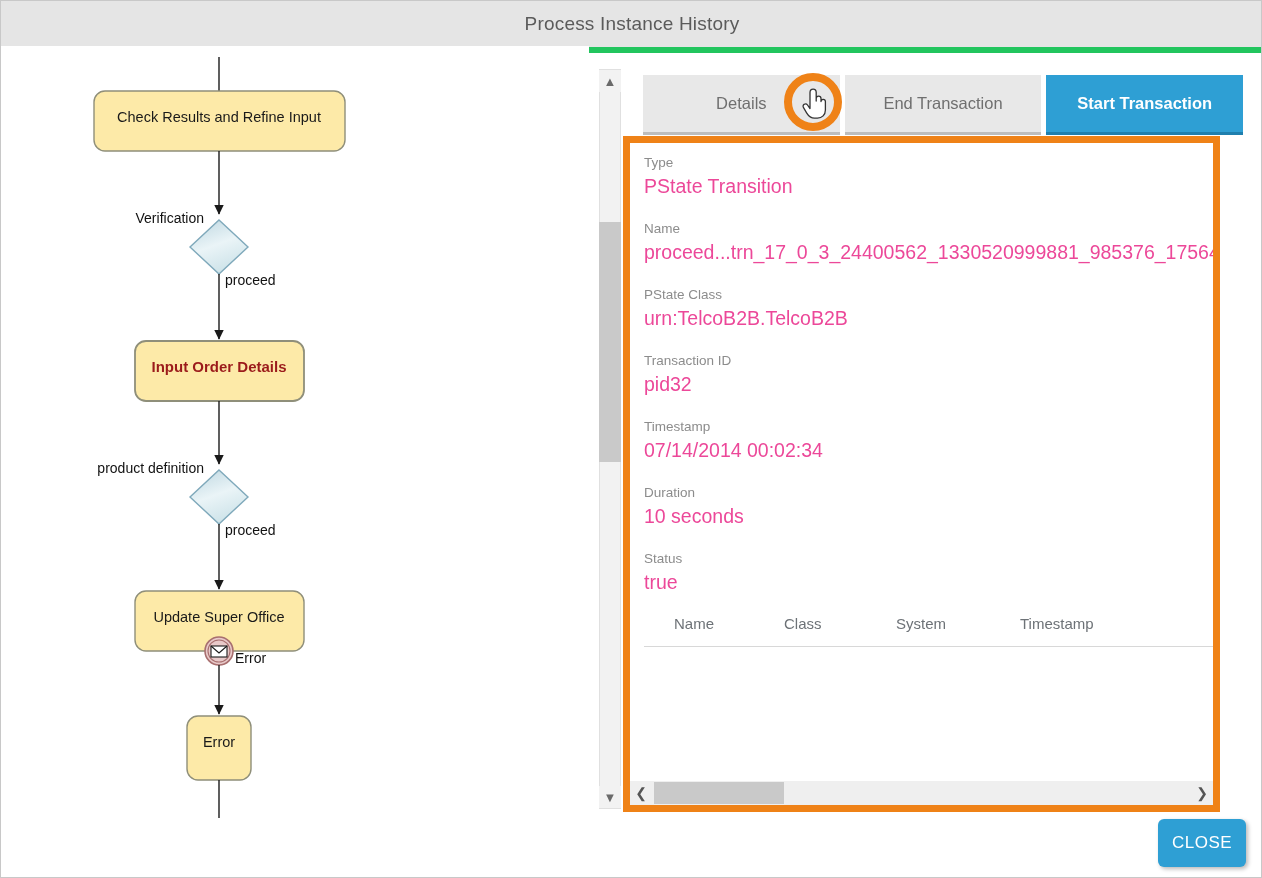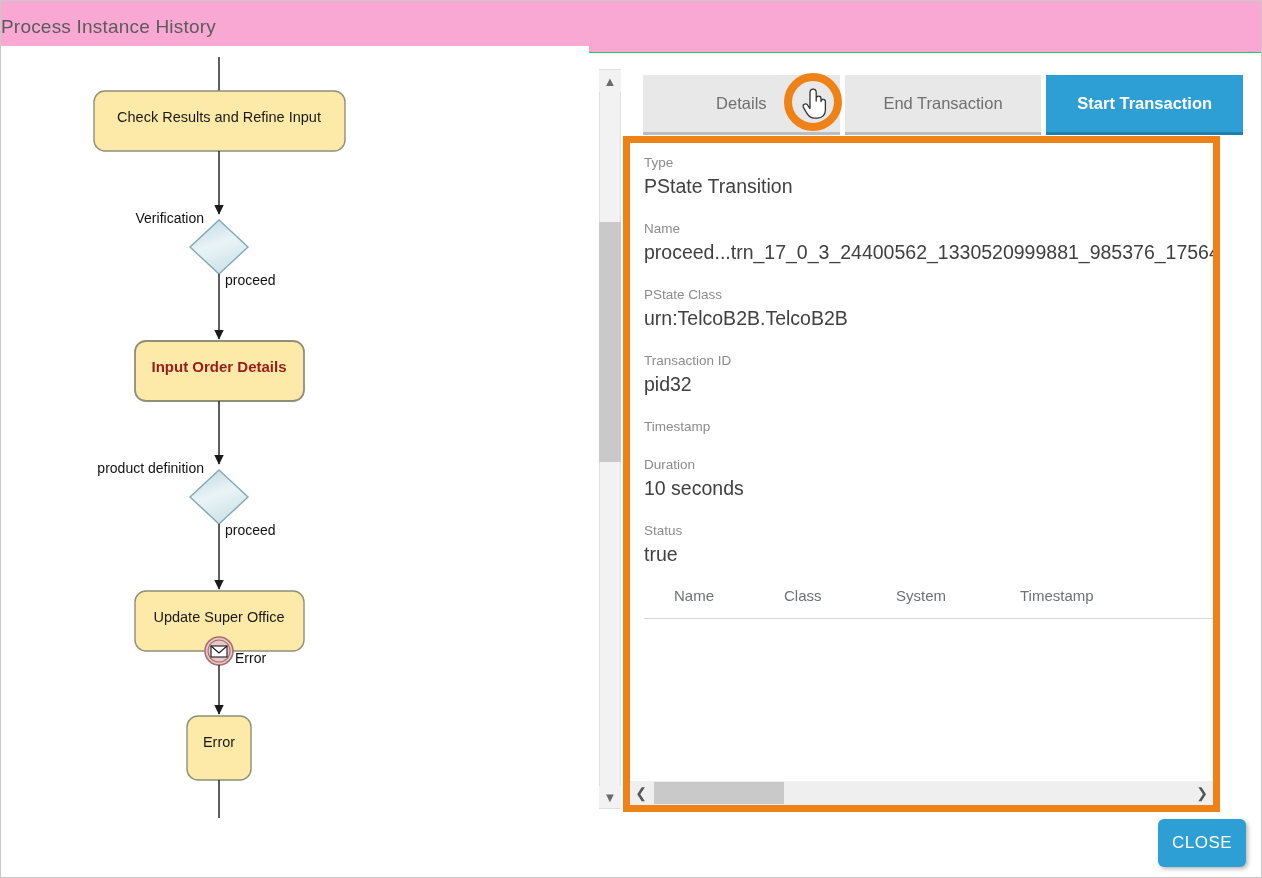--- a/index.html
+++ b/index.html
@@ -15,23 +15,23 @@
     width: 1262px; height: 878px;
     background: #ffffff;
     border: 1px solid #c8c8c8;
     overflow: hidden;
   }
 
   
   #titlebar {
     position: absolute; left: 0; top: 0;
     width: 1262px; height: 52px;
-    background: #f9a8d4;
-    border-bottom: 1px solid #22c55e;
-    display: flex; align-items: center; 
+    background: #e5e5e5;
+    border-bottom: 6px solid #22c55e;
+    display: flex; align-items: center; justify-content: center;
   }
   #titlebar .title {
     font-size: 19px; color: #5b5b5b; letter-spacing: .2px;
   }
 
   
   #diagram-pane {
     position: absolute; left: 0; top: 45px;
     width: 588px; height: 825px;
     background: #ffffff;
@@ -132,21 +132,21 @@
     position: absolute; left: 0; top: 0; right: 0; bottom: 0;
     padding: 10px 3px 0 14px;
     overflow: hidden;
   }
 
   .field { margin-bottom: 19px; }
   .field .fl {
     font-size: 13.5px; color: #8c8c8c; line-height: 19px;
   }
   .field .fv {
-    font-size: 19.5px; color: #404040; line-height: 28px;
+    font-size: 19.5px; color: #ec4899; line-height: 28px;
     white-space: nowrap;
   }
 
   
   #detail-table {
     margin-top: 10px;
     width: 570px;
   }
   #detail-table .thead {
     display: flex; padding: 0 0 14px 0;
@@ -327,20 +327,21 @@
           <div class="fv">urn:TelcoB2B.TelcoB2B</div>
         </div>
 
         <div class="field">
           <div class="fl">Transaction ID</div>
           <div class="fv">pid32</div>
         </div>
 
         <div class="field">
           <div class="fl">Timestamp</div>
+          <div class="fv">07/14/2014 00:02:34</div>
         </div>
 
         <div class="field">
           <div class="fl">Duration</div>
           <div class="fv">10 seconds</div>
         </div>
 
         <div class="field">
           <div class="fl">Status</div>
           <div class="fv">true</div>

